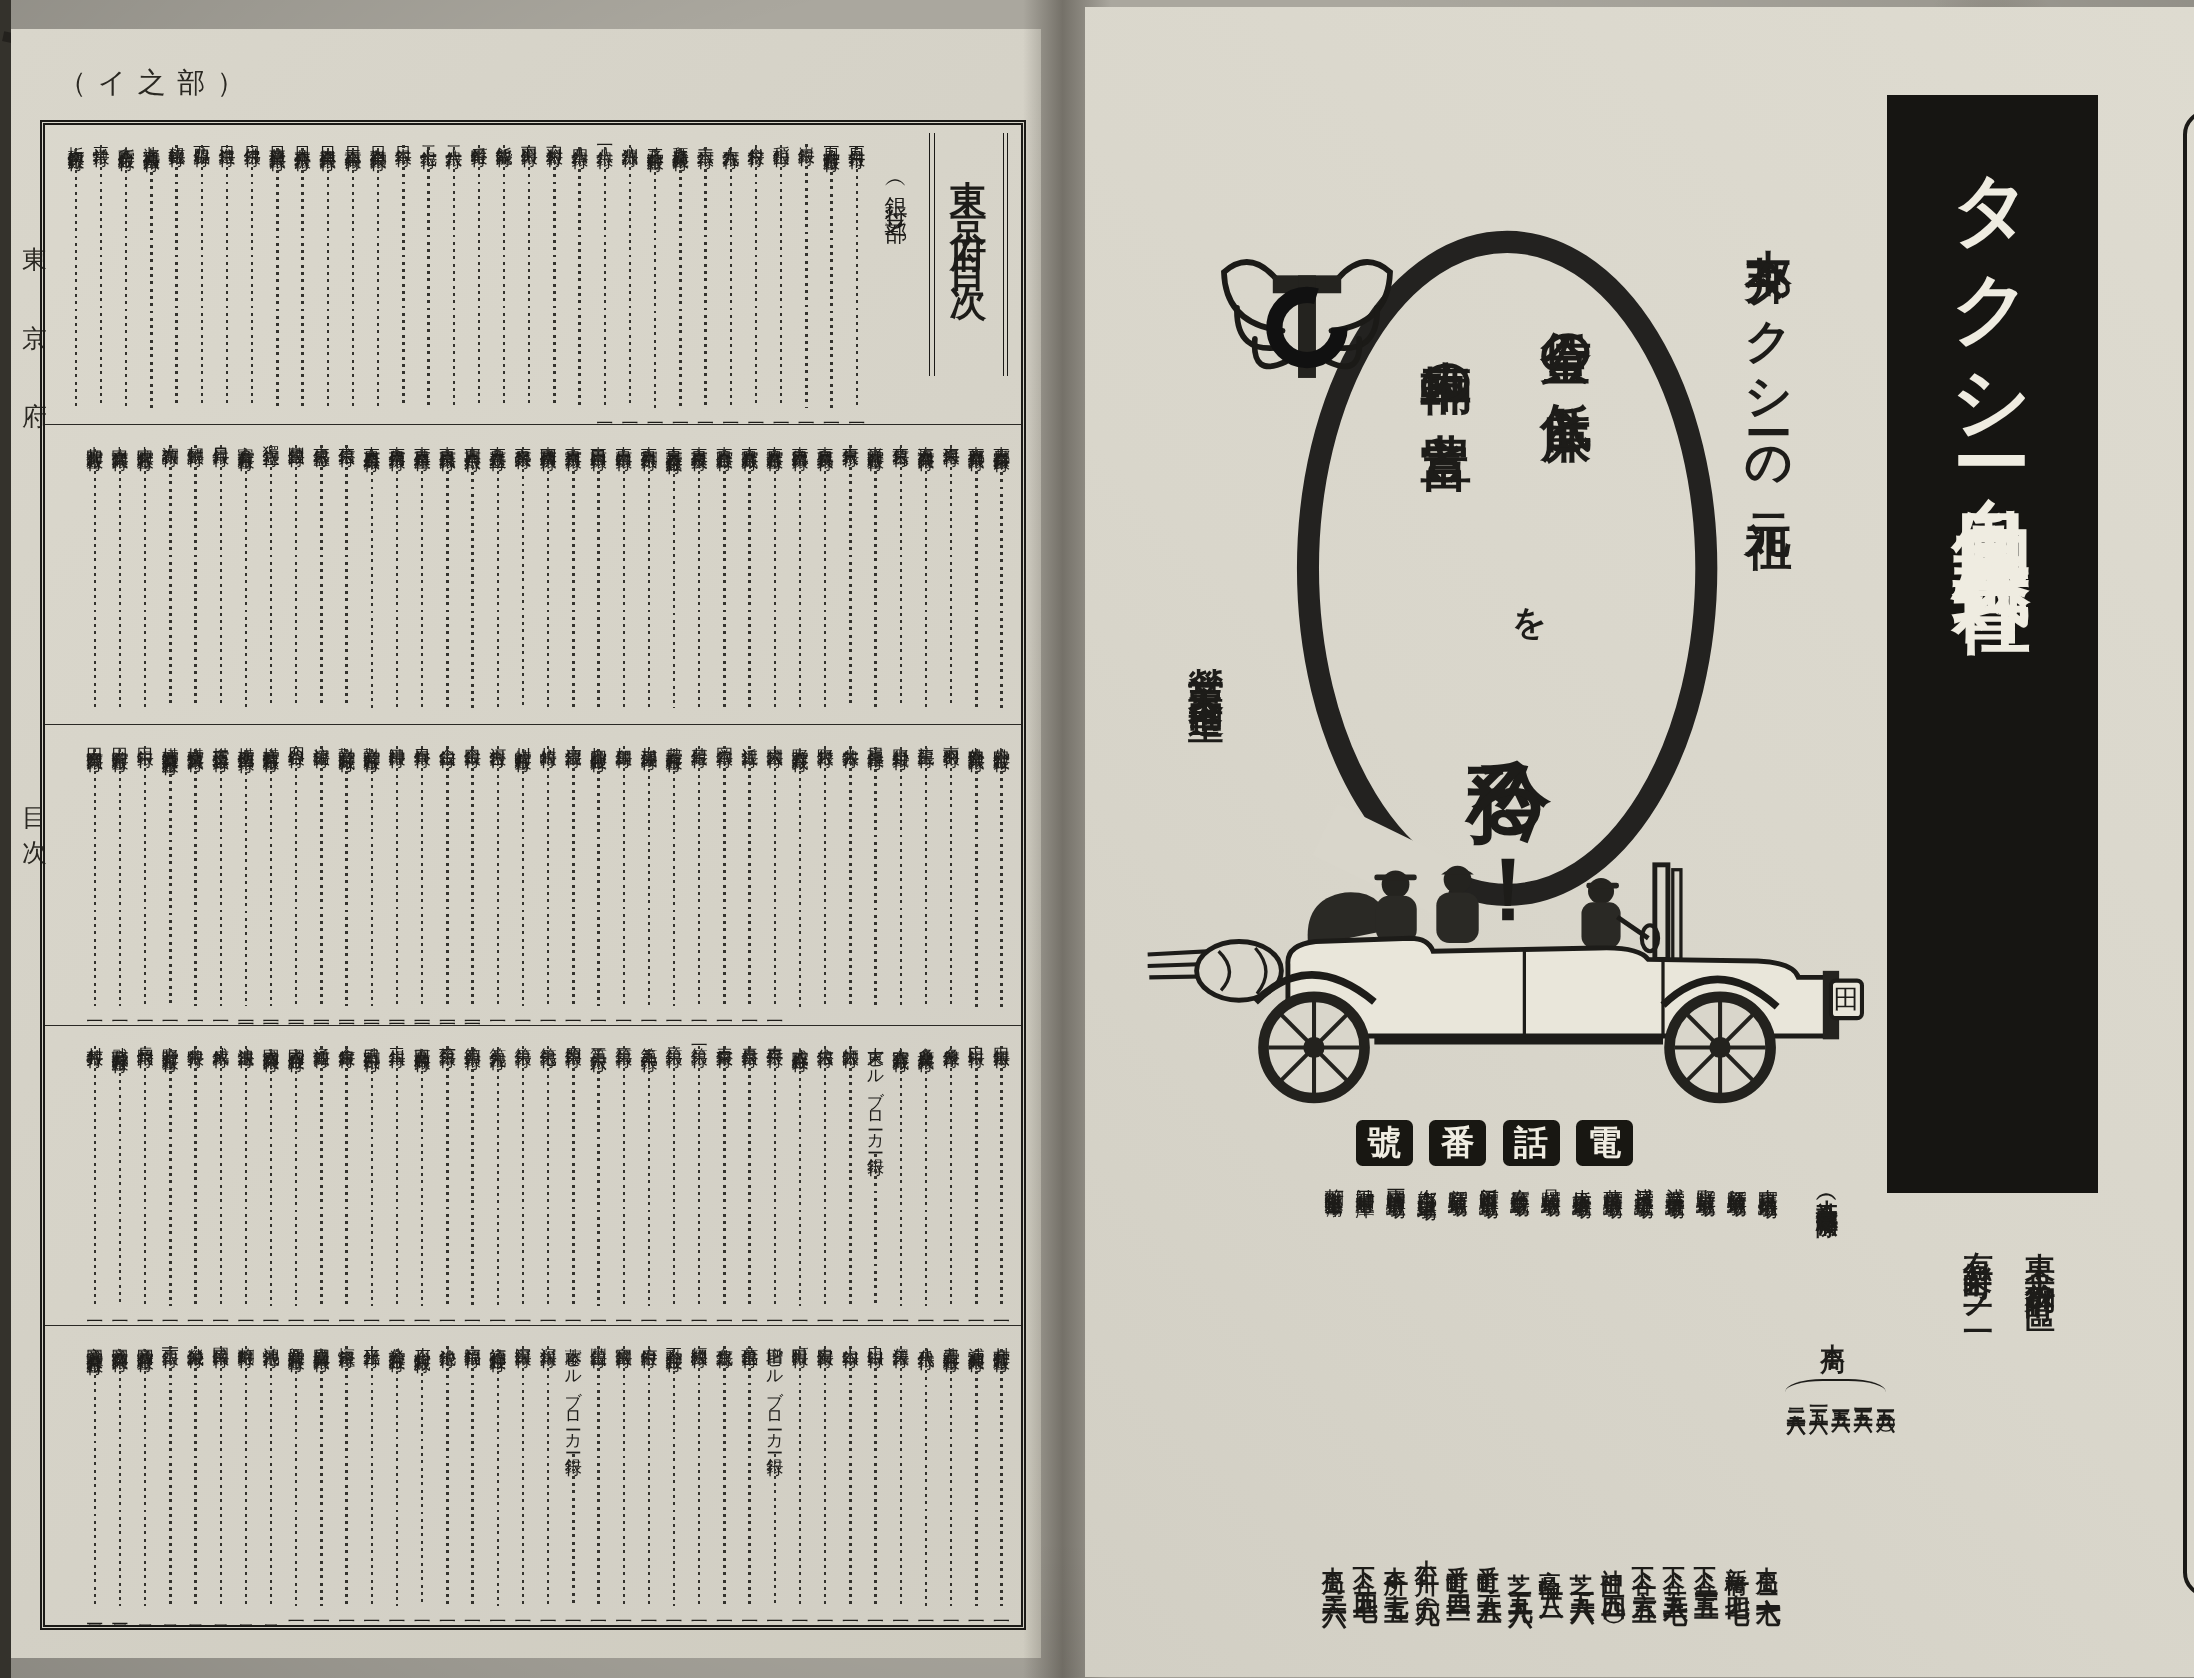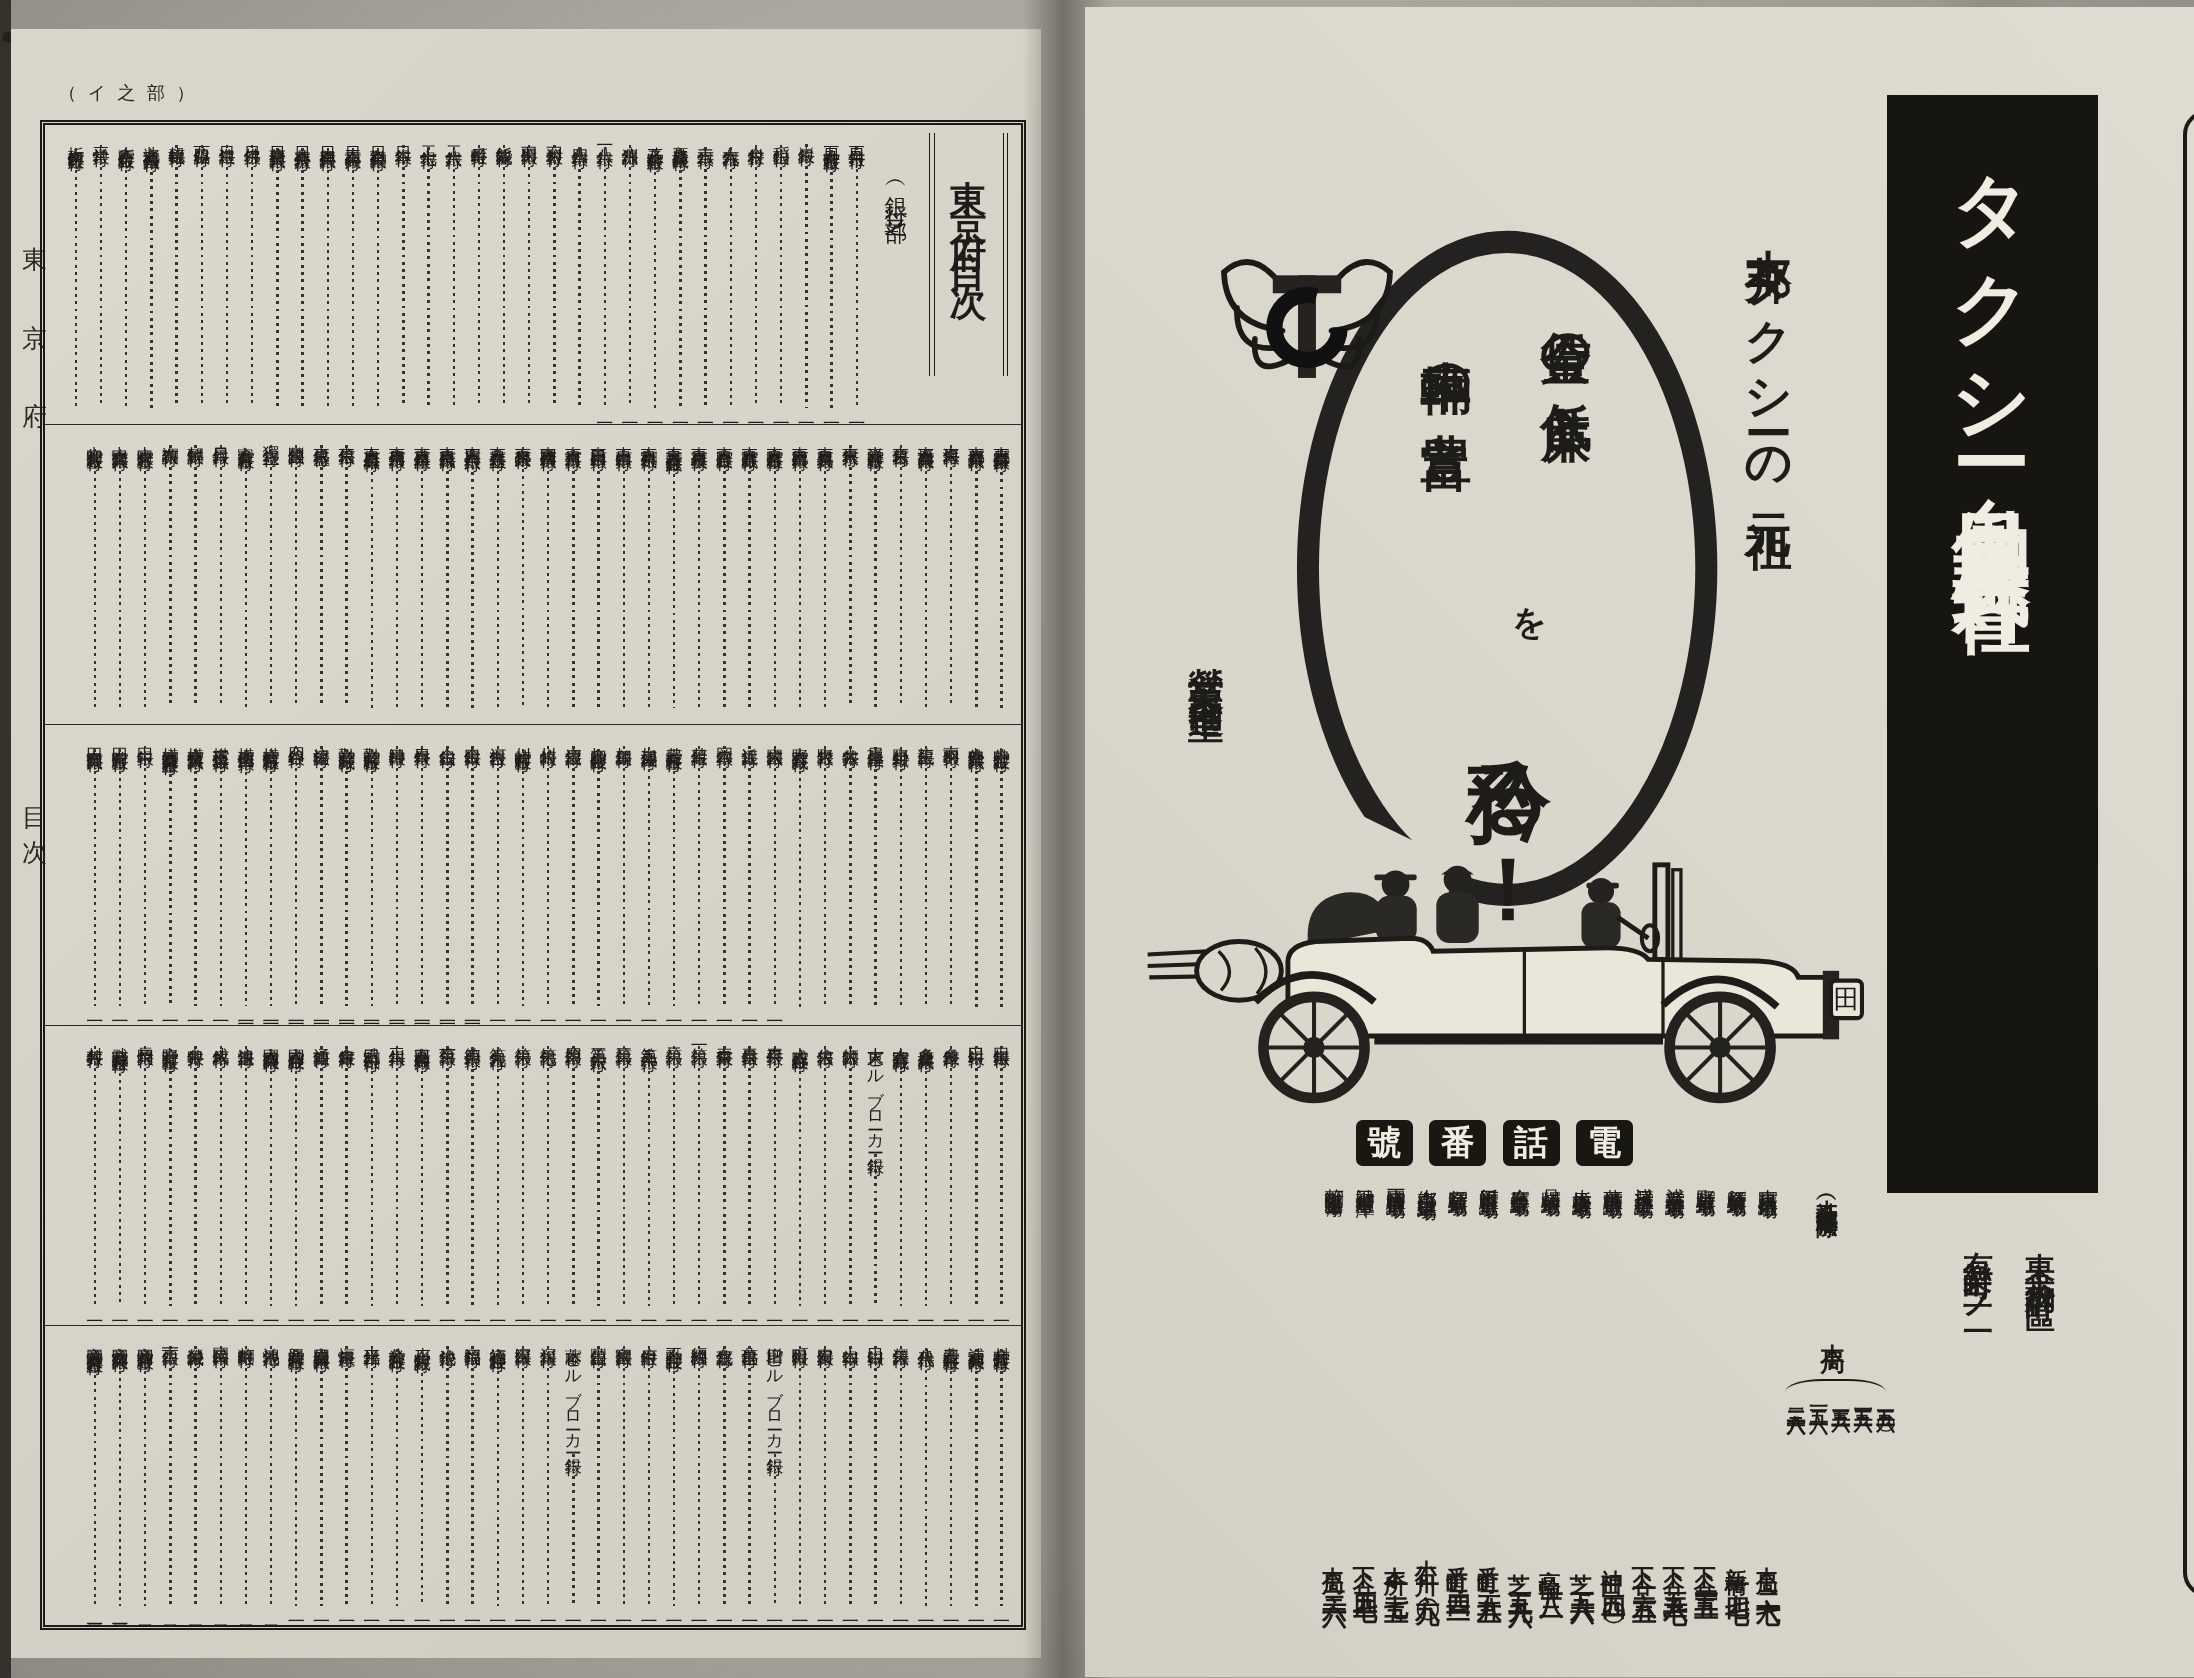--- a/index.html
+++ b/index.html
@@ -14,21 +14,21 @@
   .edge-left{position:absolute;left:0;top:0;width:11.4px;height:100%;background:#34322c;}
   .edge-mark{position:absolute;left:3.3px;top:33px;width:18px;height:9.8px;background:#23211d;transform:rotate(12deg);}
   .gutter{position:absolute;left:1023px;top:0;width:88px;height:100%;
     background:linear-gradient(to right, rgba(0,0,0,0), rgba(30,25,18,.38) 45%, rgba(0,0,0,0));}
   .stain{position:absolute;left:1918px;top:-24.5px;width:147px;height:114px;border-radius:50%;
     background:radial-gradient(circle, rgba(60,50,35,.16), rgba(60,50,35,0) 70%);}
 
   
   .left-page{position:absolute;left:11.4px;top:29px;width:1030px;height:1629px;
     background:linear-gradient(135deg,#d9d6cb,#d3d0c5 60%,#cfccc0);}
-  .corner-label{position:absolute;left:47px;top:52px;font-size:18px;letter-spacing:11.4px;color:#2a2822;}
+  .corner-label{position:absolute;left:47px;top:35px;font-size:28px;letter-spacing:11.4px;color:#2a2822;}
   .margin-col{position:absolute;writing-mode:vertical-rl;text-orientation:upright;color:#2a2822;}
   .margin-upper{left:6.5px;top:197px;font-size:25px;letter-spacing:78px;}
   .margin-lower{left:6.5px;top:759px;font-size:25px;letter-spacing:33px;}
 
   .toc-table{position:absolute;left:29px;top:91px;width:986px;height:1510px;
     border:5.7px double #1b1a17;background:rgba(255,255,255,.05);
     display:flex;flex-direction:column;box-sizing:border-box;}
   .band{flex:1 1 0;writing-mode:vertical-rl;text-orientation:mixed;
     padding:8.2px 11.4px;border-bottom:1.6px solid #2a2925;overflow:hidden;box-sizing:border-box;}
   .band:last-child{border-bottom:none;}

